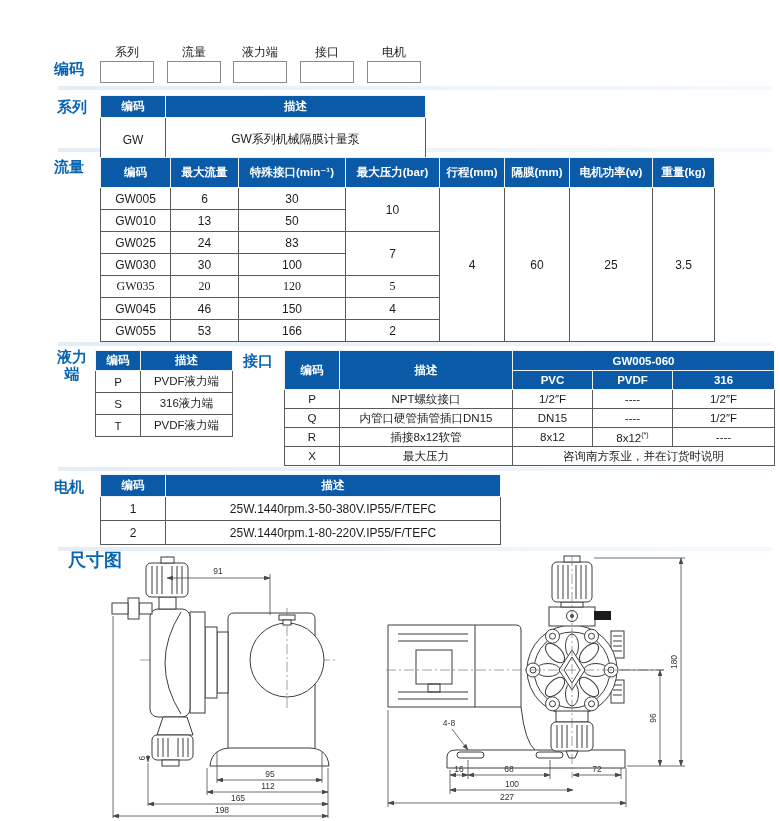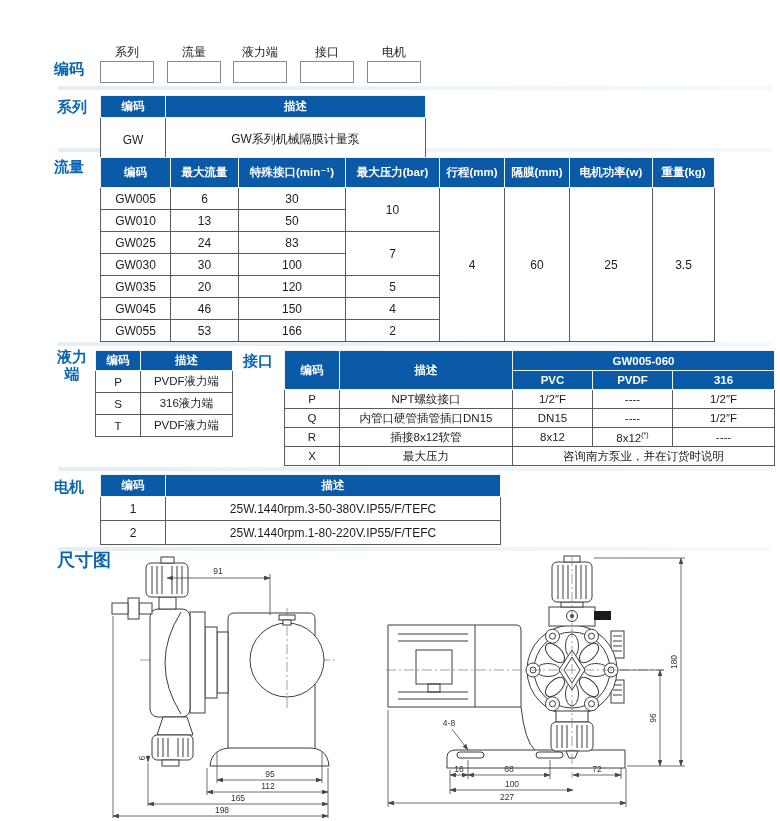--- a/index.html
+++ b/index.html
@@ -109,21 +109,21 @@
       <td>GW025</td>
       <td>24</td>
       <td>83</td>
       <td rowspan="2">7</td>
     </tr>
     <tr style="height:22px;">
       <td>GW030</td>
       <td>30</td>
       <td>100</td>
     </tr>
-    <tr style="height:22px;">
+    <tr style="height:22px;font-family:Liberation Serif, serif;">
       <td>GW035</td>
       <td>20</td>
       <td>120</td>
       <td>5</td>
     </tr>
     <tr style="height:22px;">
       <td>GW045</td>
       <td>46</td>
       <td>150</td>
       <td>4</td>
@@ -230,21 +230,21 @@
       <td>1</td>
       <td>25W.1440rpm.3-50-380V.IP55/F/TEFC</td>
     </tr>
     <tr style="height:24px;">
       <td>2</td>
       <td>25W.1440rpm.1-80-220V.IP55/F/TEFC</td>
     </tr>
   </tbody>
     </table>
 
-  <div class="sec sec-big" style="left:57px;top:552px;text-align:center;">尺寸图</div>
+  <div class="sec sec-big" style="left:68px;top:552px;text-align:center;">尺寸图</div>
 
   <svg class="draw" style="left:30px;top:552px;" width="355" height="269" viewBox="30 552 355 269">
     <defs>
       <marker id="aE" orient="auto" markerWidth="8" markerHeight="6" refX="7.5" refY="3">
           <path d="M0,0 L8,3 L0,6 Z" fill="#4a4a4a"></path>
         </marker>
       <marker id="aS" orient="auto-start-reverse" markerWidth="8" markerHeight="6" refX="7.5" refY="3">
           <path d="M0,0 L8,3 L0,6 Z" fill="#4a4a4a"></path>
         </marker>
     </defs>

